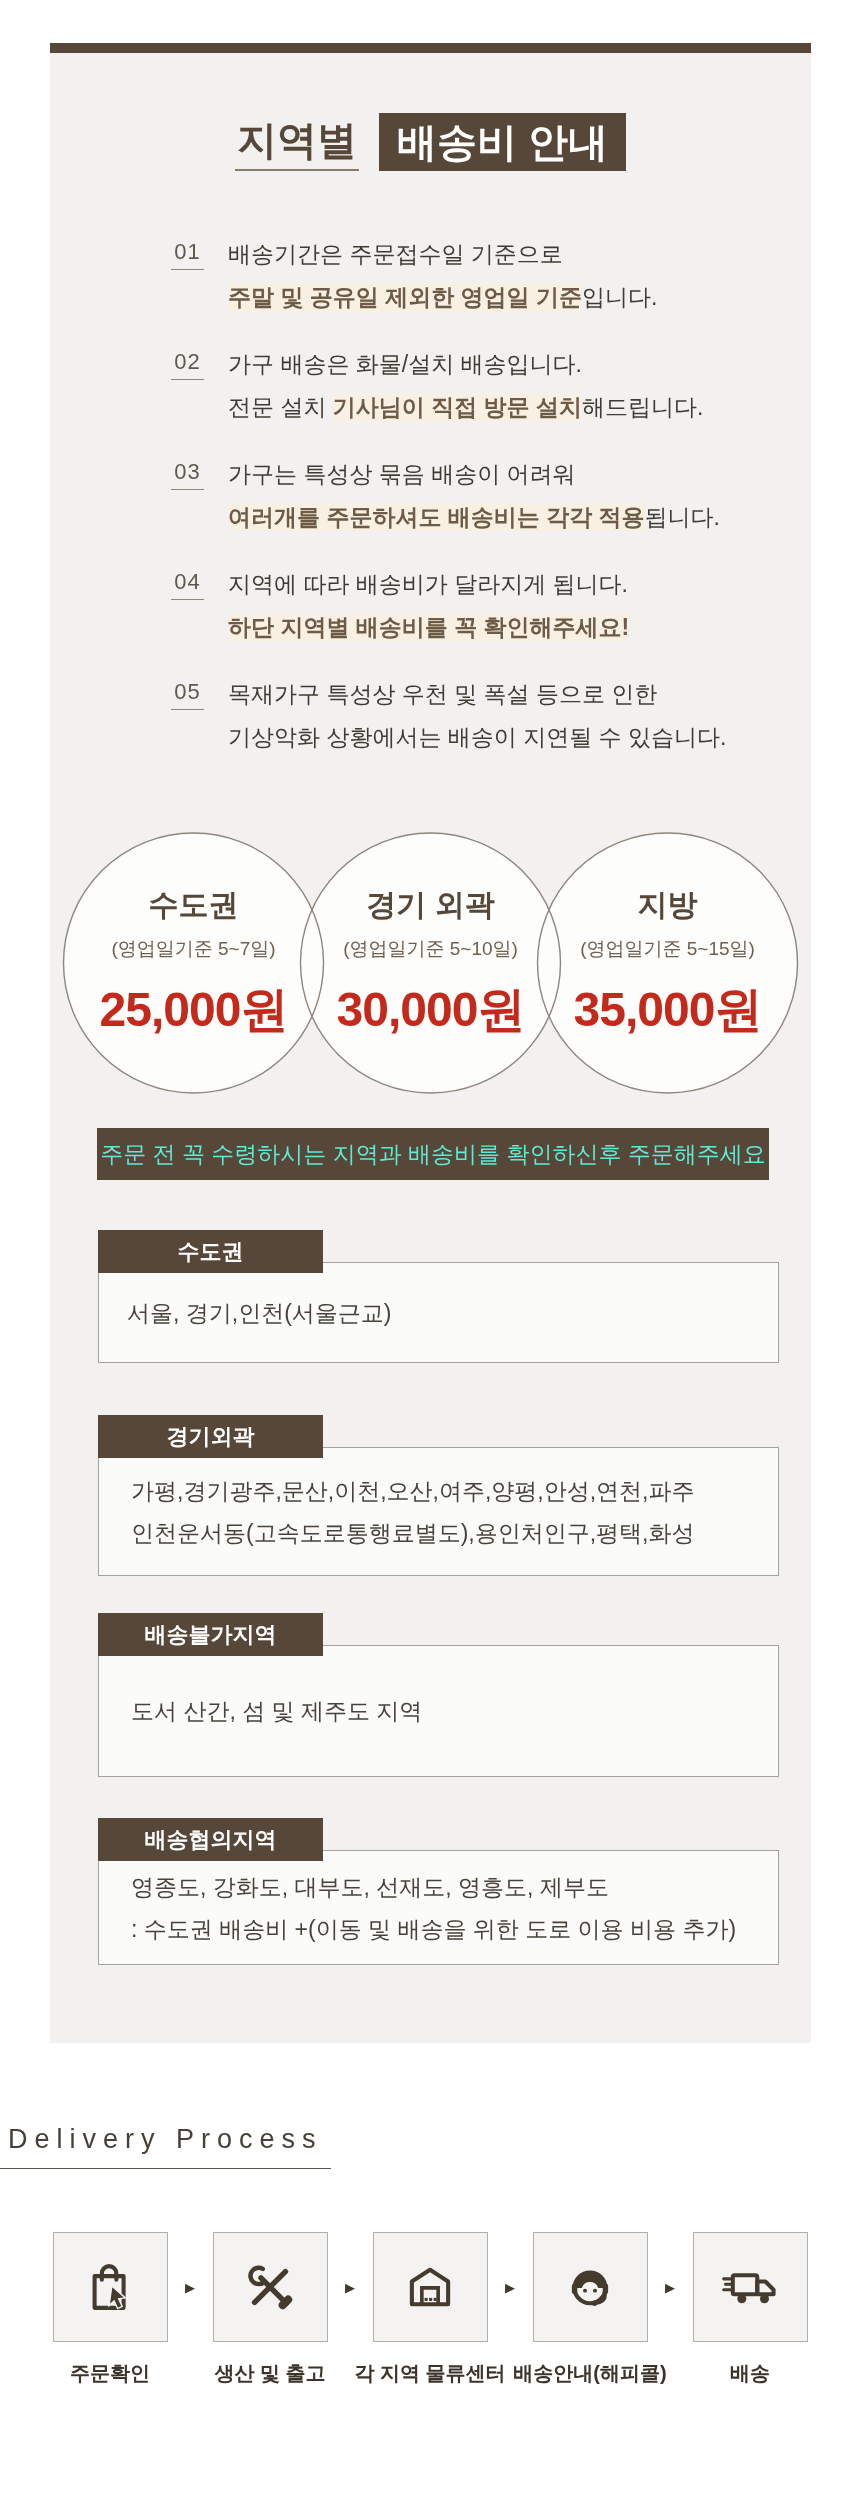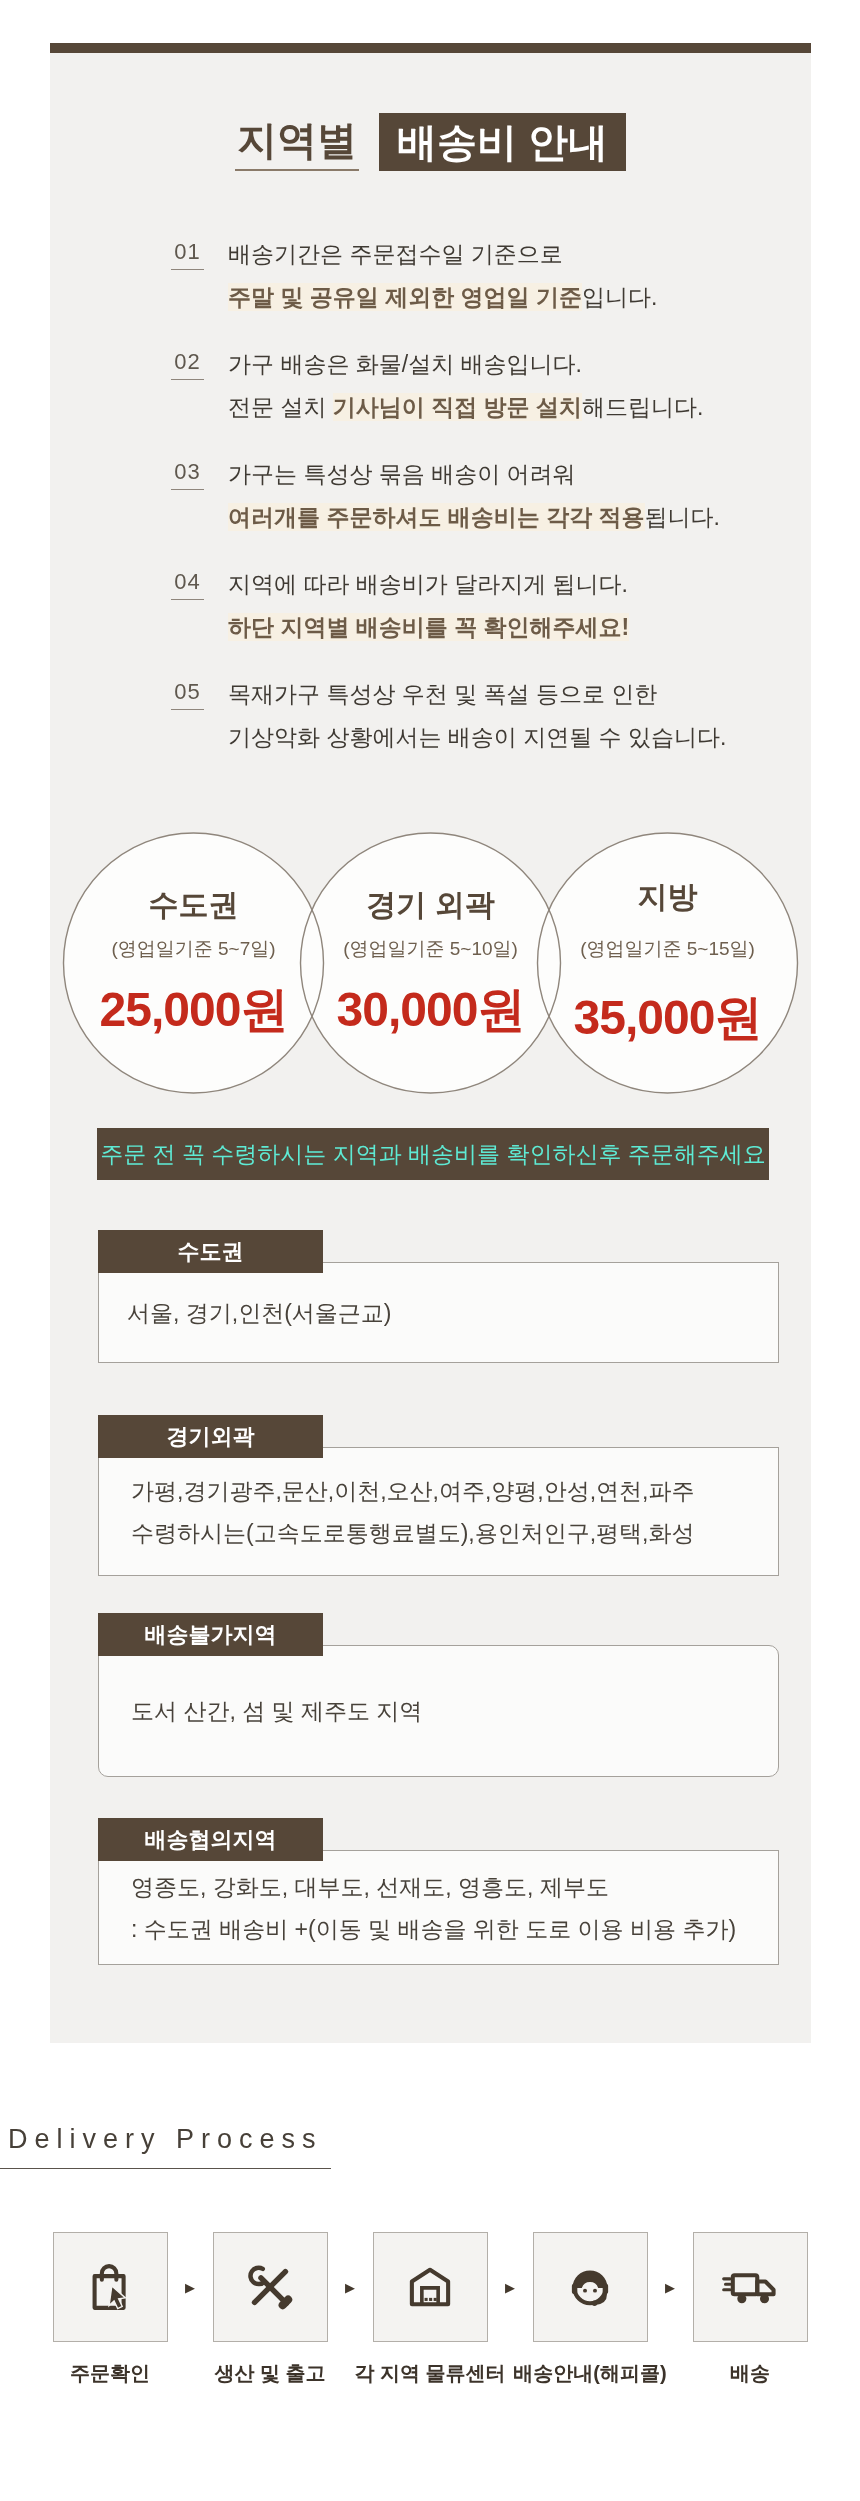--- a/index.html
+++ b/index.html
@@ -40,21 +40,21 @@
     display:flex;align-items:center;justify-content:center;font-size:23px;}
 
   
   .region-box{position:absolute;left:48px;width:681px;}
   .rb-tab{position:relative;z-index:2;width:225px;height:43px;background:#564738;color:#ffffff;font-size:22px;font-weight:bold;
     display:flex;align-items:center;justify-content:center;box-sizing:border-box;}
   .rb-body{position:relative;z-index:1;margin-top:-11px;background:#fbfbfa;border:1px solid #a5a19b;box-sizing:border-box;
     display:flex;flex-direction:column;justify-content:center;padding:0 32px;}
   .rb-body p{margin:0;font-size:23px;line-height:42px;color:#48423a;white-space:nowrap;}
   .rb-body p:empty{display:none;}
-  .rb0 .rb-body{height:101px;padding-left:28px;} .rb1 .rb-body{height:129px;} .rb2 .rb-body{height:132px;border-radius:10px;} .rb3 .rb-body{height:115px;}
+  .rb0 .rb-body{height:101px;padding-left:28px;} .rb1 .rb-body{height:129px;} .rb2 .rb-body{height:132px;} .rb3 .rb-body{height:115px;}
   .rb0{top:1187px;} .rb1{top:1372px;} .rb2{top:1570px;} .rb3{top:1775px;}
 
   
   .process-title-wrap{position:absolute;left:0;top:2124px;width:740px;text-align:left;}
   .process-title{display:inline-block;font-size:27px;letter-spacing:7px;color:#474038;border-bottom:1px solid #5a544c;padding:0 8px 13px 8px;}
   .steps{position:absolute;left:0;top:2232px;width:860px;display:flex;justify-content:center;align-items:flex-start;}
   .step{position:relative;width:115px;flex:0 0 115px;text-align:right;}
   .step-box{width:115px;height:110px;background:#f4f3f1;border:1px solid #b3afa9;box-sizing:border-box;
     display:flex;align-items:center;justify-content:center;}
   .step-label{position:absolute;top:128px;left:50%;transform:translateX(-50%);white-space:nowrap;
@@ -125,41 +125,41 @@
       <div class="circle-text" style="left:12.5px;">
         <div class="c-name">수도권</div>
         <div class="c-period">(영업일기준 5~7일)</div>
         <div class="c-price">25,000원</div>
       </div>
       <div class="circle-text" style="left:249.5px;">
         <div class="c-name">경기 외곽</div>
         <div class="c-period">(영업일기준 5~10일)</div>
         <div class="c-price">30,000원</div>
       </div>
-      <div class="circle-text" style="left:486.5px;gap:8px;">
+      <div class="circle-text" style="left:486.5px;">
         <div class="c-name">지방</div>
         <div class="c-period">(영업일기준 5~15일)</div>
         <div class="c-price">35,000원</div>
       </div>
     </div>
 
     <div class="banner">주문 전 꼭 수령하시는 지역과 배송비를 확인하신후 주문해주세요</div>
 
     <div class="region-box rb0">
       <div class="rb-tab">수도권</div>
       <div class="rb-body">
         <p>서울, 경기,인천(서울근교)</p>
 
       </div>
     </div>
     <div class="region-box rb1">
       <div class="rb-tab">경기외곽</div>
       <div class="rb-body">
         <p>가평,경기광주,문산,이천,오산,여주,양평,안성,연천,파주</p>
-        <p>수령하시는(고속도로통행료별도),용인처인구,평택,화성</p>
+        <p>인천운서동(고속도로통행료별도),용인처인구,평택,화성</p>
       </div>
     </div>
     <div class="region-box rb2">
       <div class="rb-tab">배송불가지역</div>
       <div class="rb-body">
         <p>도서 산간, 섬 및 제주도 지역</p>
 
       </div>
     </div>
     <div class="region-box rb3">

